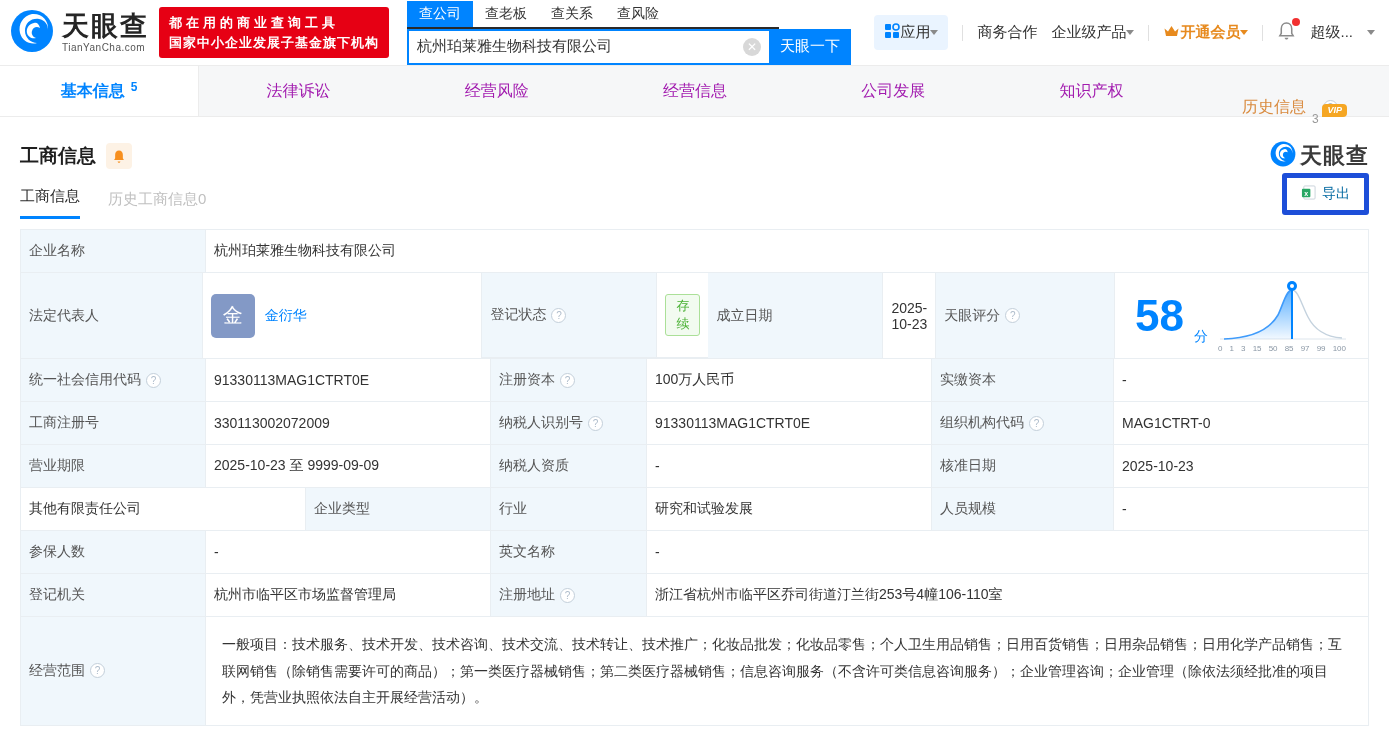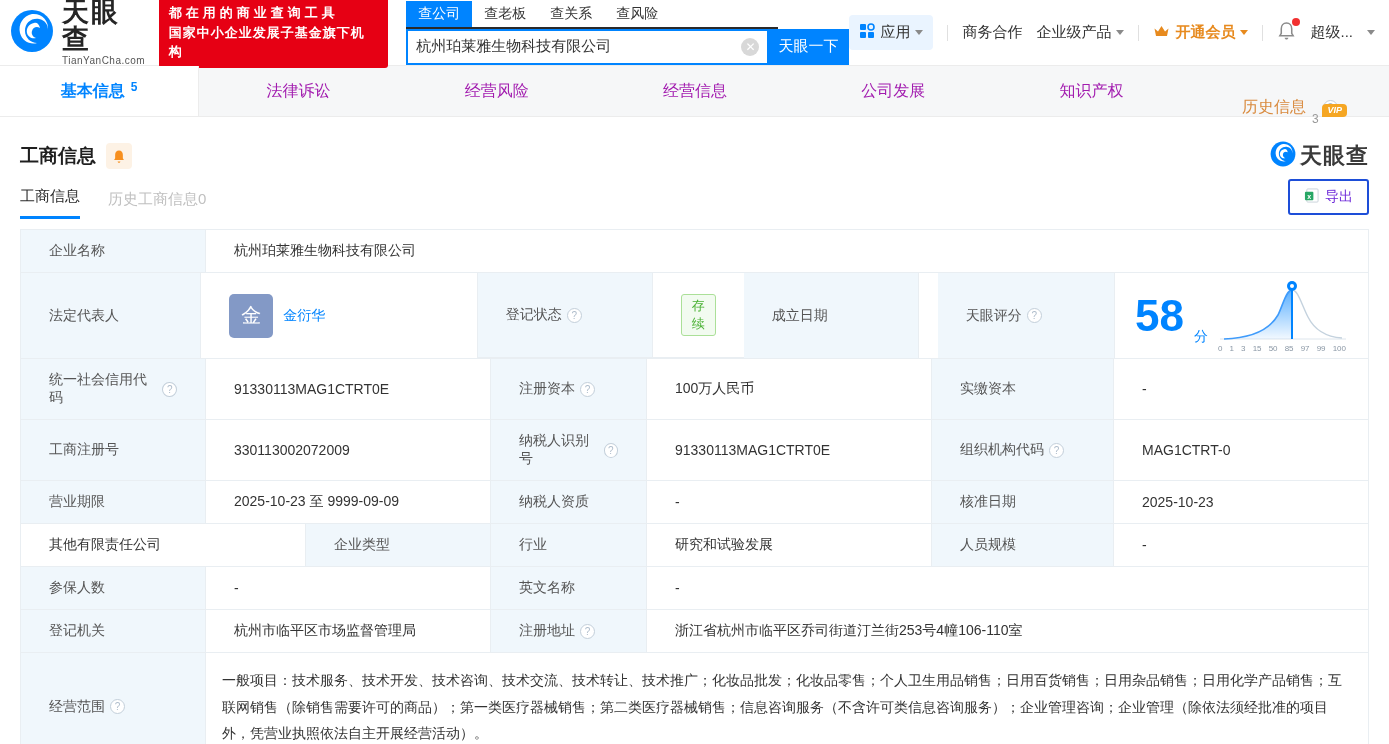--- a/index.html
+++ b/index.html
@@ -20,21 +20,21 @@
   .search-tabs { display:flex; align-items:flex-end; border-bottom:2px solid #2a2a2a; width:372px; }
   .search-tab { font-size:14px; padding:4px 12px; color:#333; cursor:pointer; }
   .search-tab.active { background:#0084ff; color:#fff; }
   .search-row { display:flex; height:36px; }
   .search-box { flex:1; display:flex; align-items:center; border:2px solid #0084ff; border-right:none; background:#fff; }
   .search-input { flex:1; border:none; outline:none; font-size:15px; color:#333; padding:0 8px; font-family:inherit; }
   .clear-icon { width:18px; height:18px; border-radius:50%; background:#d8d8d8; color:#fff; font-size:12px; line-height:18px; text-align:center; margin-right:8px; cursor:pointer; }
   .search-btn { width:82px; background:#0084ff; color:#fff; border:none; font-size:15px; cursor:pointer; font-family:inherit; }
 
   .top-menu { margin-left:auto; display:flex; align-items:center; gap:14px; white-space:nowrap; }
-  .menu-item { display:flex; align-items:center; gap:5px; font-size:15px; color:#333; cursor:pointer; }
+  .menu-item { display:flex; align-items:center; font-size:15px; color:#333; cursor:pointer; }
   .apps-item { background:#eaf4ff; border-radius:4px; padding:8px 10px; color:#333; }
   .caret { width:0; height:0; border-left:4px solid transparent; border-right:4px solid transparent; border-top:5px solid #8a8a8a; display:inline-block; }
   .menu-divider { width:1px; height:16px; background:#e0e0e0; }
   .vip-item { color:#e78a1e; font-weight:bold; }
   .bell-wrap { position:relative; cursor:pointer; }
   .bell-dot { position:absolute; top:-3px; right:-4px; width:8px; height:8px; border-radius:50%; background:#f23030; }
 
   
   .nav-tabs { display:flex; background:#f6f7f8; border-bottom:1px solid #ececec; height:51px; }
   .nav-tab { flex:1; display:flex; align-items:center; justify-content:center; font-size:16px; color:#a21caf; cursor:pointer; position:relative; gap:4px; }
@@ -50,27 +50,27 @@
   .content { padding:0 20px; }
   .section-head { display:flex; align-items:center; margin-top:24px; }
   .section-title { font-size:19px; font-weight:bold; color:#1f1f1f; }
   .subscribe-bell { margin-left:10px; width:26px; height:26px; background:#fdf2e5; border-radius:4px; display:flex; align-items:center; justify-content:center; cursor:pointer; }
   .brand-right { margin-left:auto; display:flex; align-items:center; gap:4px; }
   .brand-right .cn { font-size:22px; font-weight:bold; color:#3a3a3a; letter-spacing:1px; }
 
   .subtab-row { display:flex; align-items:flex-end; margin-top:16px; position:relative; }
   .subtab { font-size:15px; padding-bottom:10px; margin-right:28px; cursor:pointer; color:#c0c0c0; }
   .subtab.active { color:#2b2b2b; border-bottom:3px solid #0084ff; }
-  .export-btn { position:absolute; right:0; bottom:4px; display:flex; align-items:center; gap:6px; border:2px solid #1d4ed8; background:#fff; border-radius:3px; padding:7px 14px; font-size:14px; color:#6d28d9; cursor:pointer; font-family:inherit; }
+  .export-btn { position:absolute; right:0; bottom:4px; display:flex; align-items:center; gap:6px; border:5px solid #1d4ed8; background:#fff; border-radius:3px; padding:7px 14px; font-size:14px; color:#0369a1; cursor:pointer; font-family:inherit; }
 
   
   .biz-table { border:1px solid #e9eef2; margin-top:10px; font-size:14px; }
   .t-row { display:flex; border-bottom:1px solid #e9eef2; }
   .t-row:last-child { border-bottom:none; }
-  .cell { padding:12px 28px; display:flex; align-items:center; border-right:1px solid #e9eef2; }
+  .cell { padding:12px 8px; display:flex; align-items:center; border-right:1px solid #e9eef2; }
   .cell:last-child { border-right:none; }
   .lbl { background:#f0f7fc; color:#555; gap:5px; }
   .val { background:#fff; color:#333; }
   .w-l1{width:185px;} .w-v1{width:285px;} .w-l2{width:156px;} .w-v2{width:285px;} .w-l3{width:182px;} .w-v3{flex:1;}
   .span-rest { flex:1; }
 
   .rep-cell { gap:10px; }
   .avatar { width:44px; height:44px; border-radius:5px; background:#8399c6; color:#fff; font-size:20px; display:flex; align-items:center; justify-content:center; }
   .link { color:#0084ff; cursor:pointer; }
 

